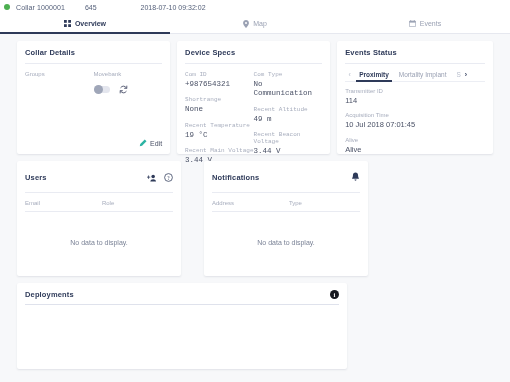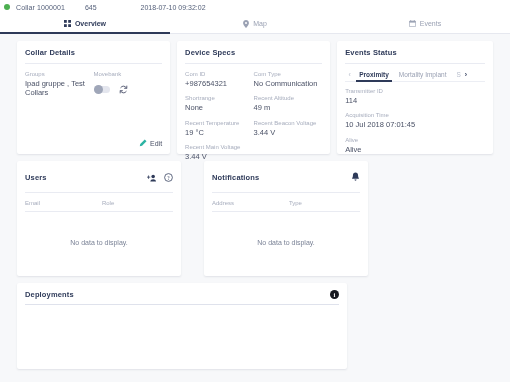--- a/index.html
+++ b/index.html
@@ -69,21 +69,21 @@
   .card-rule {
     height: 1px; background: #e9ebf2; margin: 6px 0 7px 0;
   }
 
   
   .flabel { font-size: 6px; color: #a7adbd; margin-bottom: 2px; }
   .fvalue { font-size: 7.5px; color: #4a5166; line-height: 1.25; }
   .field { margin-bottom: 7px; }
 
   .two-col { display: flex; }
-  .two-col > div { width: 50%; }
+  .two-col > div { width: 50%; font-family: Liberation Mono, monospace; }
 
   
   .cd-body { display: flex; }
   .cd-left { width: 50%; }
   .cd-right { width: 50%; }
   .toggle-row { display: flex; align-items: center; gap: 9px; margin-top: 3px; }
   .toggle {
     width: 16px; height: 7px; border-radius: 4px; background: #e4e6ee;
     position: relative; cursor: pointer;
   }
@@ -192,21 +192,20 @@
   <div class="row r1">
 
     <div class="card col-a" style="height:113px">
       <div class="card-head">
         <span class="card-title">Collar Details</span>
       </div>
       <div class="card-rule"></div>
       <div class="cd-body">
         <div class="cd-left">
           <div class="flabel">Groups</div>
-          <div class="fvalue">Ipad gruppe , Test Collars</div>
         </div>
         <div class="cd-right">
           <div class="flabel">Movebank</div>
           <div class="toggle-row">
             <div class="toggle">
               <div class="knob"></div>
             </div>
             <span>
               <svg width="9" height="9" viewBox="0 0 12 12">
                 <path d="M10 4.2A4.4 4.4 0 0 0 2.3 3.4" fill="none" stroke="#5a6077" stroke-width="1.3" stroke-linecap="round"></path>

